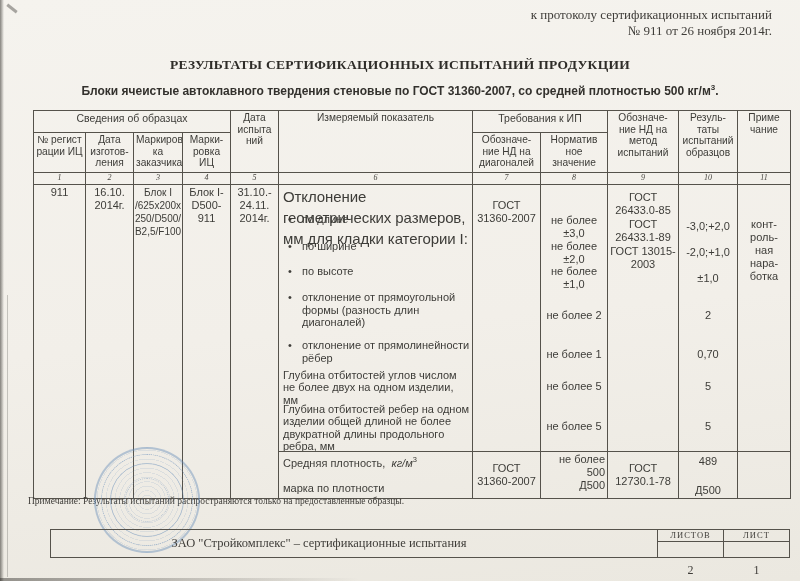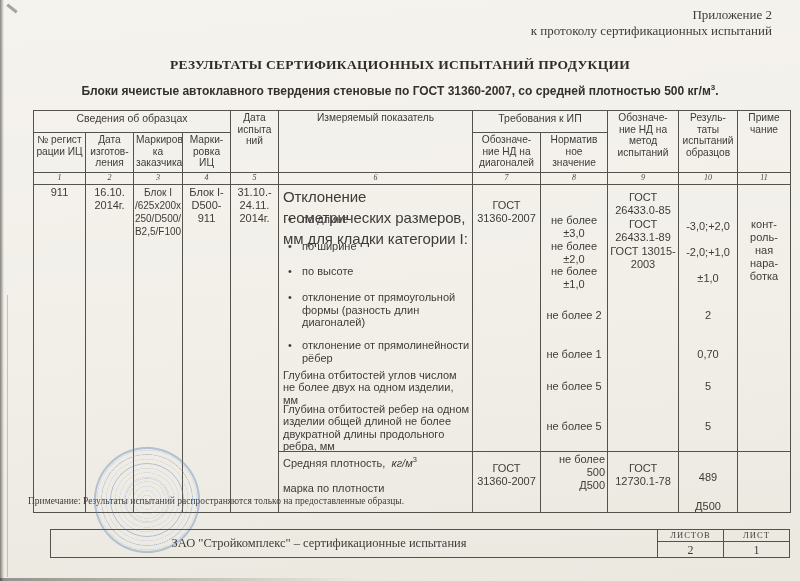--- a/index.html
+++ b/index.html
@@ -53,21 +53,21 @@
   .vblk{display:flex;align-items:center;justify-content:center;text-align:center;}
   .gost-top{padding-top:13px;text-align:center;}
   .gost-list{padding-top:5px;text-align:center;}
   .gost-list div{margin-bottom:1px;}
   .remark-pad{padding-top:32px;text-align:center;line-height:13px;}
   td.r2{height:44px;margin-left:40px;}
   .r2-ind{display:flex;flex-direction:column;justify-content:space-between;height:42px;padding-left:2px;}
   .r2-ind .u{font-style:italic;}
   .r2-ind sup{font-size:7.5px;}
   .r2-norm{text-align:right;line-height:13px;}
-  .r2-res{display:flex;flex-direction:column;justify-content:space-between;height:40px;text-align:center;padding-top:18px;gap:16px;}
+  .r2-res{display:flex;flex-direction:column;justify-content:space-between;height:40px;text-align:center;padding-top:2px;gap:16px;}
   .gost-mid{padding-top:9px;text-align:center;}
 
   
   .doc-note{position:absolute;top:496px;left:28px;
     font-family:"Liberation Serif",serif;font-size:9.5px;color:#3f3d39;}
 
   
   .stamp{position:absolute;left:94px;top:447px;width:106px;height:106px;pointer-events:none;opacity:.85;}
   .stamp .ring{position:absolute;border-radius:50%;}
   .stamp .ro{inset:0;border:2px solid rgba(98,138,184,.5);
@@ -75,38 +75,38 @@
   .stamp .rm{inset:7px;border:1px dotted rgba(98,138,184,.55);}
   .stamp .ri{inset:16px;border:1.5px solid rgba(98,138,184,.42);}
   .stamp .rc{inset:31px;border:1px dotted rgba(98,138,184,.5);}
 
   
   .footer{position:absolute;top:529px;left:50px;width:740px;height:29px;
     border:1px solid #55524b;display:flex;box-sizing:border-box;
     font-family:"Liberation Serif",serif;color:#3f3d39;}
   .footer-company{flex:1;display:flex;align-items:center;justify-content:center;
     font-size:12.5px;padding-right:70px;}
-  .fs-col{width:65px;border-left:1px solid #55524b;display:flex;flex-direction:column;}
+  .fs-col{width:65px;border-left:1px solid #55524b;display:flex;flex-direction:column;gap:20px;}
   .fs-label{height:11px;border-bottom:1px solid #55524b;text-align:center;
     font-size:8.5px;line-height:11px;letter-spacing:1px;}
   .fs-value{flex:1;text-align:center;font-size:12px;line-height:16px;}
 </style>
 </head>
 <body>
 
 <div class="page">
 
   <div class="edge-left"></div>
   <div class="edge-hairline"></div>
   <div class="corner-mark"></div>
   <div class="edge-bottom"></div>
 
   <div class="doc-header">
-    <div>Приложение 2</div>
     <div>к протоколу сертификационных испытаний</div>
+    <div>№ 911 от 26 ноября 2014г.</div>
   </div>
 
   <div class="doc-title">РЕЗУЛЬТАТЫ СЕРТИФИКАЦИОННЫХ ИСПЫТАНИЙ ПРОДУКЦИИ</div>
 
   <div class="doc-subtitle"><span>Блоки ячеистые автоклавного твердения стеновые по ГОСТ 31360-2007,  со средней плотностью 500 кг/м</span><sup>3</sup><span>.</span></div>
 
   <table class="main">
     <colgroup>
       <col style="width:52px">
         <col style="width:48px">

